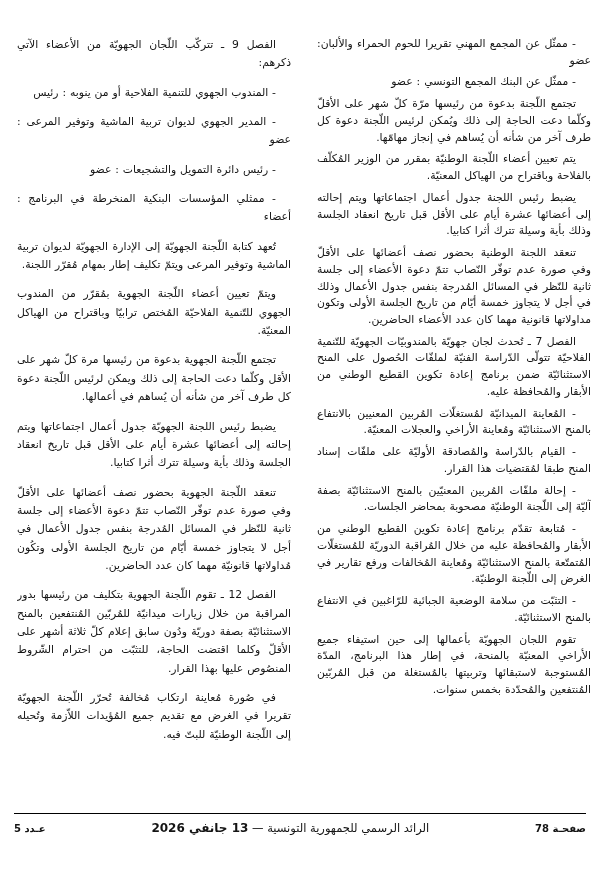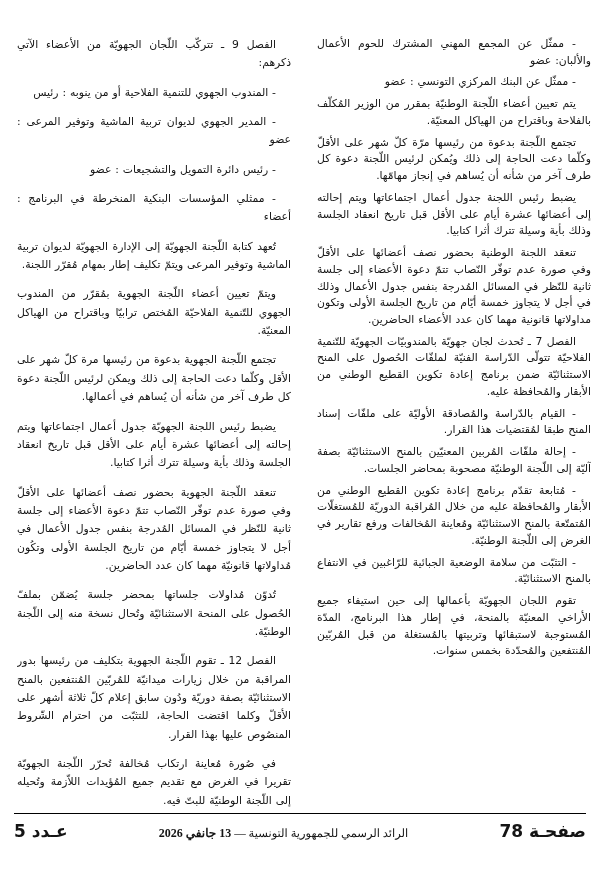--- a/index.html
+++ b/index.html
@@ -59,64 +59,63 @@
     margin-bottom: 7px;
   }
   .footer-row {
     display: flex;
     justify-content: space-between;
     align-items: baseline;
     font-size: 12px;
   }
   .footer-side {
     font-weight: bold;
-    font-size: 17px;
+    font-size: 10px;
     white-space: nowrap;
   }
   .footer-center {
     font-size: 11.5px;
     white-space: nowrap;
-    font-family: Liberation Serif, serif;
   }
   .footer-center b {
     font-size: 12px;
   }
 </style>
 </head>
 <body>
 
 <div class="page">
 
   <div class="columns">
     <div class="col col-first">
-        <p>- ممثّل عن المجمع المهني المشترك للحوم الأعمال والألبان: عضو</p>
-        <p>- ممثّل عن البنك المركزي التونسي : عضو</p>
+        <p>- ممثّل عن المجمع المهني تقريرا للحوم الحمراء والألبان: عضو</p>
+        <p>- ممثّل عن البنك المجمع التونسي : عضو</p>
+        <p>تجتمع اللّجنة بدعوة من رئيسها مرّة كلّ شهر على الأقلّ وكلّما دعت الحاجة إلى ذلك ويُمكن لرئيس اللّجنة دعوة كل طرف آخر من شأنه أن يُساهم في إنجاز مهامّها.</p>
         <p>يتم تعيين أعضاء اللّجنة الوطنيّة بمقرر من الوزير المُكلّف بالفلاحة وباقتراح من الهياكل المعنيّة.</p>
-        <p>تجتمع اللّجنة بدعوة من رئيسها مرّة كلّ شهر على الأقلّ وكلّما دعت الحاجة إلى ذلك ويُمكن لرئيس اللّجنة دعوة كل طرف آخر من شأنه أن يُساهم في إنجاز مهامّها.</p>
         <p>يضبط رئيس اللجنة جدول أعمال اجتماعاتها ويتم إحالته إلى أعضائها عشرة أيام على الأقل قبل تاريخ انعقاد الجلسة وذلك بأية وسيلة تترك أثرا كتابيا.</p>
         <p>تنعقد اللجنة الوطنية بحضور نصف أعضائها على الأقلّ وفي صورة عدم توفّر النّصاب تتمّ دعوة الأعضاء إلى جلسة ثانية للنّظر في المسائل المُدرجة بنفس جدول الأعمال وذلك في أجل لا يتجاوز خمسة أيّام من تاريخ الجلسة الأولى وتكون مداولاتها قانونية مهما كان عدد الأعضاء الحاضرين.</p>
         <p>الفصل 7 ـ تُحدث لجان جهويّة بالمندوبيّات الجهويّة للتّنمية الفلاحيّة تتولّى الدّراسة الفنيّة لملفّات الحُصول على المنح الاستثنائيّة ضمن برنامج إعادة تكوين القطيع الوطني من الأبقار والمُحافظة عليه.</p>
+        <p>- المُعاينة الميدانيّة لمُستغلّات المُربين المعنيين بالانتفاع بالمنح الاستثنائيّة ومُعاينة الأراخي والعجلات المعنيّة.</p>
         <p>- القيام بالدّراسة والمُصادقة الأوليّة على ملفّات إسناد المنح طبقا لمُقتضيات هذا القرار.</p>
         <p>- إحالة ملفّات المُربين المعنيّين بالمنح الاستثنائيّة بصفة آليّة إلى اللّجنة الوطنيّة مصحوبة بمحاضر الجلسات.</p>
         <p>- مُتابعة تقدّم برنامج إعادة تكوين القطيع الوطني من الأبقار والمُحافظة عليه من خلال المُراقبة الدوريّة للمُستغلّات المُتمتّعة بالمنح الاستثنائيّة ومُعاينة المُخالفات ورفع تقارير في الغرض إلى اللّجنة الوطنيّة.</p>
         <p>- التثبّت من سلامة الوضعية الجبائية للرّاغبين في الانتفاع بالمنح الاستثنائيّة.</p>
         <p>تقوم اللجان الجهويّة بأعمالها إلى حين استيفاء جميع الأراخي المعنيّة بالمنحة، في إطار هذا البرنامج، المدّة المُستوجبة لاستبقائها وتربيتها بالمُستغلة من قبل المُربّين المُنتفعين والمُحدّدة بخمس سنوات.</p>
       </div>
     <div class="col col-second">
         <p>الفصل 9 ـ تتركّب اللّجان الجهويّة من الأعضاء الآتي ذكرهم:</p>
         <p>- المندوب الجهوي للتنمية الفلاحية أو من ينوبه : رئيس</p>
         <p>- المدير الجهوي لديوان تربية الماشية وتوفير المرعى : عضو</p>
         <p>- رئيس دائرة التمويل والتشجيعات : عضو</p>
         <p>- ممثلي المؤسسات البنكية المنخرطة في البرنامج : أعضاء</p>
         <p>تُعهد كتابة اللّجنة الجهويّة إلى الإدارة الجهويّة لديوان تربية الماشية وتوفير المرعى ويتمّ تكليف إطار بمهام مُقرّر اللجنة.</p>
         <p>ويتمّ تعيين أعضاء اللّجنة الجهوية بمُقرّر من المندوب الجهوي للتّنمية الفلاحيّة المُختص ترابيّا وباقتراح من الهياكل المعنيّة.</p>
         <p>تجتمع اللّجنة الجهوية بدعوة من رئيسها مرة كلّ شهر على الأقل وكلّما دعت الحاجة إلى ذلك ويمكن لرئيس اللّجنة دعوة كل طرف آخر من شأنه أن يُساهم في أعمالها.</p>
         <p>يضبط رئيس اللجنة الجهويّة جدول أعمال اجتماعاتها ويتم إحالته إلى أعضائها عشرة أيام على الأقل قبل تاريخ انعقاد الجلسة وذلك بأية وسيلة تترك أثرا كتابيا.</p>
         <p>تنعقد اللّجنة الجهوية بحضور نصف أعضائها على الأقلّ وفي صورة عدم توفّر النّصاب تتمّ دعوة الأعضاء إلى جلسة ثانية للنّظر في المسائل المُدرجة بنفس جدول الأعمال في أجل لا يتجاوز خمسة أيّام من تاريخ الجلسة الأولى وتكُون مُداولاتها قانونيّة مهما كان عدد الحاضرين.</p>
-        <p>تُدوّن مُداولات جلساتها بمحضر جلسة يُضمّن بملفّ الحُصول على المنحة الاستثنائيّة وتُحال نسخة منه إلى اللّجنة الوطنيّة.</p>
         <p>الفصل 12 ـ تقوم اللّجنة الجهوية بتكليف من رئيسها بدور المراقبة من خلال زيارات ميدانيّة للمُربّين المُنتفعين بالمنح الاستثنائيّة بصفة دوريّة ودُون سابق إعلام كلّ ثلاثة أشهر على الأقلّ وكلما اقتضت الحاجة، للتثبّت من احترام الشّروط المنصُوص عليها بهذا القرار.</p>
         <p>في صُورة مُعاينة ارتكاب مُخالفة تُحرّر اللّجنة الجهويّة تقريرا في الغرض مع تقديم جميع المُؤيدات اللاّزمة وتُحيله إلى اللّجنة الوطنيّة للبتّ فيه.</p>
       </div>
   </div>
 
   <div class="footer">
     <div class="footer-rule"></div>
     <div class="footer-row">
       <span class="footer-side">صفحـة 78</span>
       <span class="footer-center">

